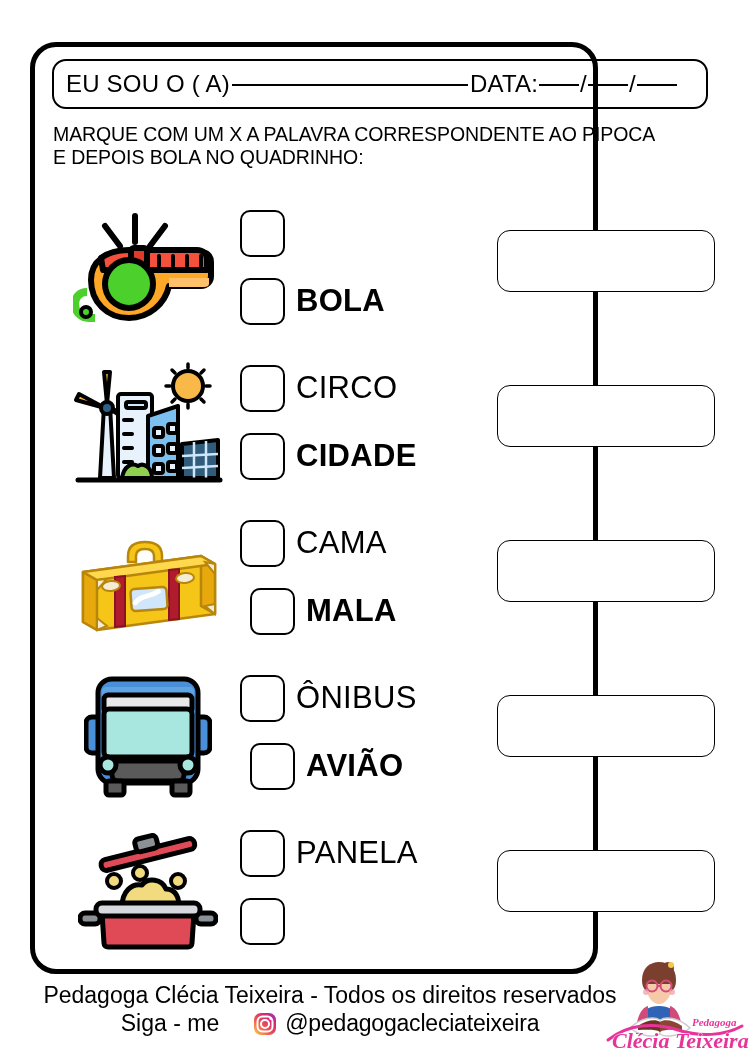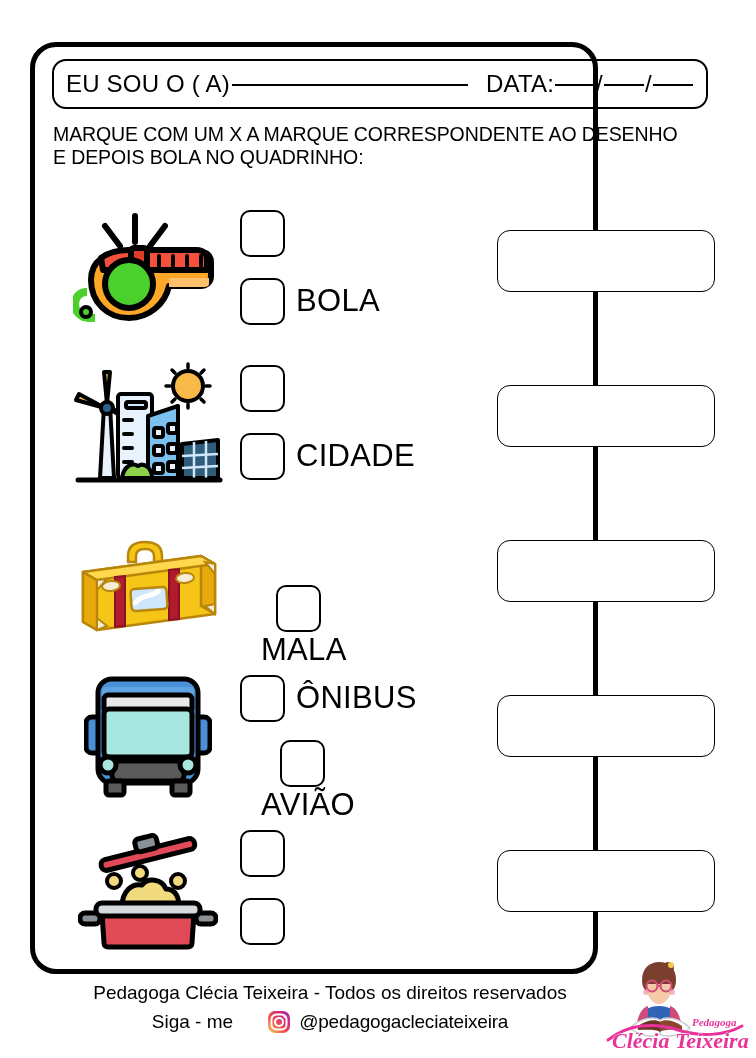--- a/index.html
+++ b/index.html
@@ -104,22 +104,22 @@
     height: 150px;
   }
   .option {
     position: absolute;
     left: 0;
     display: flex;
     align-items: center;
     height: 52px;
   }
   .option-0 { top: 8px; }
-  .option-1 { top: 76px; }
-  .option-1.indent { left: 10px; flex-direction: column; }
+  .option-1 { top: 76px; font-weight: bold; }
+  .option-1.indent { left: 10px; }
 
   .checkbox {
     width: 45px;
     height: 47px;
     border: 2px solid #000;
     border-radius: 10px;
     box-sizing: border-box;
     background: #fff;
     flex: 0 0 auto;
   }
@@ -153,21 +153,21 @@
     left: 0;
     top: 978px;
     width: 756px;
     height: 80px;
   }
   #footer-line1, #footer-line2 {
     position: absolute;
     left: 0;
     width: 660px;
     text-align: center;
-    font-size: 19px;
+    font-size: 23px;
     color: #000;
     white-space: nowrap;
   }
   #footer-line1 { top: 4px; }
   #footer-line2 {
     top: 32px;
     display: flex;
     align-items: center;
     justify-content: center;
     gap: 8px;
@@ -184,30 +184,30 @@
   }
 </style>
 </head>
 <body>
 
 <div id="worksheet-frame">
 
   <div id="name-date-box">
     <span class="nd-text">EU SOU O ( A)</span>
       <span class="rule rule-name"></span>
-    <span class="nd-text" style="margin-left:16px;">DATA:</span>
+    <span class="nd-text" style="">DATA:</span>
       <span class="rule rule-dd"></span>
       <span class="nd-text">/</span>
       <span class="rule rule-mm"></span>
       <span class="nd-text">/</span>
       <span class="rule rule-yy"></span>
   </div>
 
   <div id="instructions">
-    <div>MARQUE COM UM  X  A MARQUE   CORRESPONDENTE AO DESENHO</div>
+    <div>MARQUE COM UM  X  A PALAVRA   CORRESPONDENTE AO PIPOCA</div>
     <div>E DEPOIS BOLA NO QUADRINHO:</div>
   </div>
 
   <div class="exercise-row" id="row-0">
     <div class="picture-cell">
       <svg width="150" height="130" viewBox="0 0 150 130">
         <g stroke="#000" stroke-width="6" stroke-linecap="round" fill="none">
           <line x1="62" y1="8" x2="62" y2="34"></line>
           <line x1="32" y1="18" x2="47" y2="38"></line>
           <line x1="92" y1="18" x2="77" y2="38"></line>
@@ -290,20 +290,21 @@
           <line x1="112" y1="106" x2="148" y2="104"></line>
         </g>
 
         <path d="M52 116 C54 104 62 100 68 104 C74 100 82 106 82 116 Z" fill="#8fd14f" stroke="#000" stroke-width="4" stroke-linejoin="round"></path>
         <line x1="8" y1="118" x2="150" y2="118" stroke="#000" stroke-width="5" stroke-linecap="round"></line>
       </svg>
     </div>
     <div class="options-cell">
       <div class="option option-0">
         <div class="checkbox"></div>
+        <span class="option-label">CIRCO</span>
       </div>
       <div class="option option-1">
         <div class="checkbox"></div>
         <span class="option-label">CIDADE</span>
       </div>
     </div>
     <div class="answer-cell">
       <div class="answer-box"></div>
     </div>
   </div>
@@ -324,20 +325,24 @@
           <ellipse cx="38" cy="58" rx="9" ry="5" transform="rotate(-6 38 58)"></ellipse>
           <ellipse cx="112" cy="50" rx="9" ry="5" transform="rotate(-6 112 50)"></ellipse>
           <path d="M24 52 L34 51 L24 62 Z"></path>
           <path d="M132 34 L142 36 L142 46 Z"></path>
           <path d="M24 90 L34 98 L24 102 Z"></path>
           <path d="M132 78 L142 76 L142 86 Z"></path>
         </g>
       </svg>
     </div>
     <div class="options-cell">
+      <div class="option option-0">
+        <div class="checkbox"></div>
+        <span class="option-label">CAMA</span>
+      </div>
       <div class="option option-1 indent">
         <div class="checkbox"></div>
         <span class="option-label">MALA</span>
       </div>
     </div>
     <div class="answer-cell">
       <div class="answer-box"></div>
     </div>
   </div>
 
@@ -391,20 +396,21 @@
         <rect x="118" y="80" width="20" height="11" rx="5" fill="#8c9196" stroke="#000" stroke-width="5"></rect>
 
         <path d="M24 80 L116 80 L114 110 C114 113 112 114 110 114 L30 114 C28 114 26 113 26 110 Z" fill="#e04a56" stroke="#000" stroke-width="5" stroke-linejoin="round"></path>
 
         <rect x="18" y="70" width="104" height="13" rx="6" fill="#d6dade" stroke="#000" stroke-width="5"></rect>
       </svg>
     </div>
     <div class="options-cell">
       <div class="option option-0">
         <div class="checkbox"></div>
+        <span class="option-label">PANELA</span>
       </div>
       <div class="option option-1">
         <div class="checkbox"></div>
       </div>
     </div>
     <div class="answer-cell">
       <div class="answer-box"></div>
     </div>
   </div>
 

